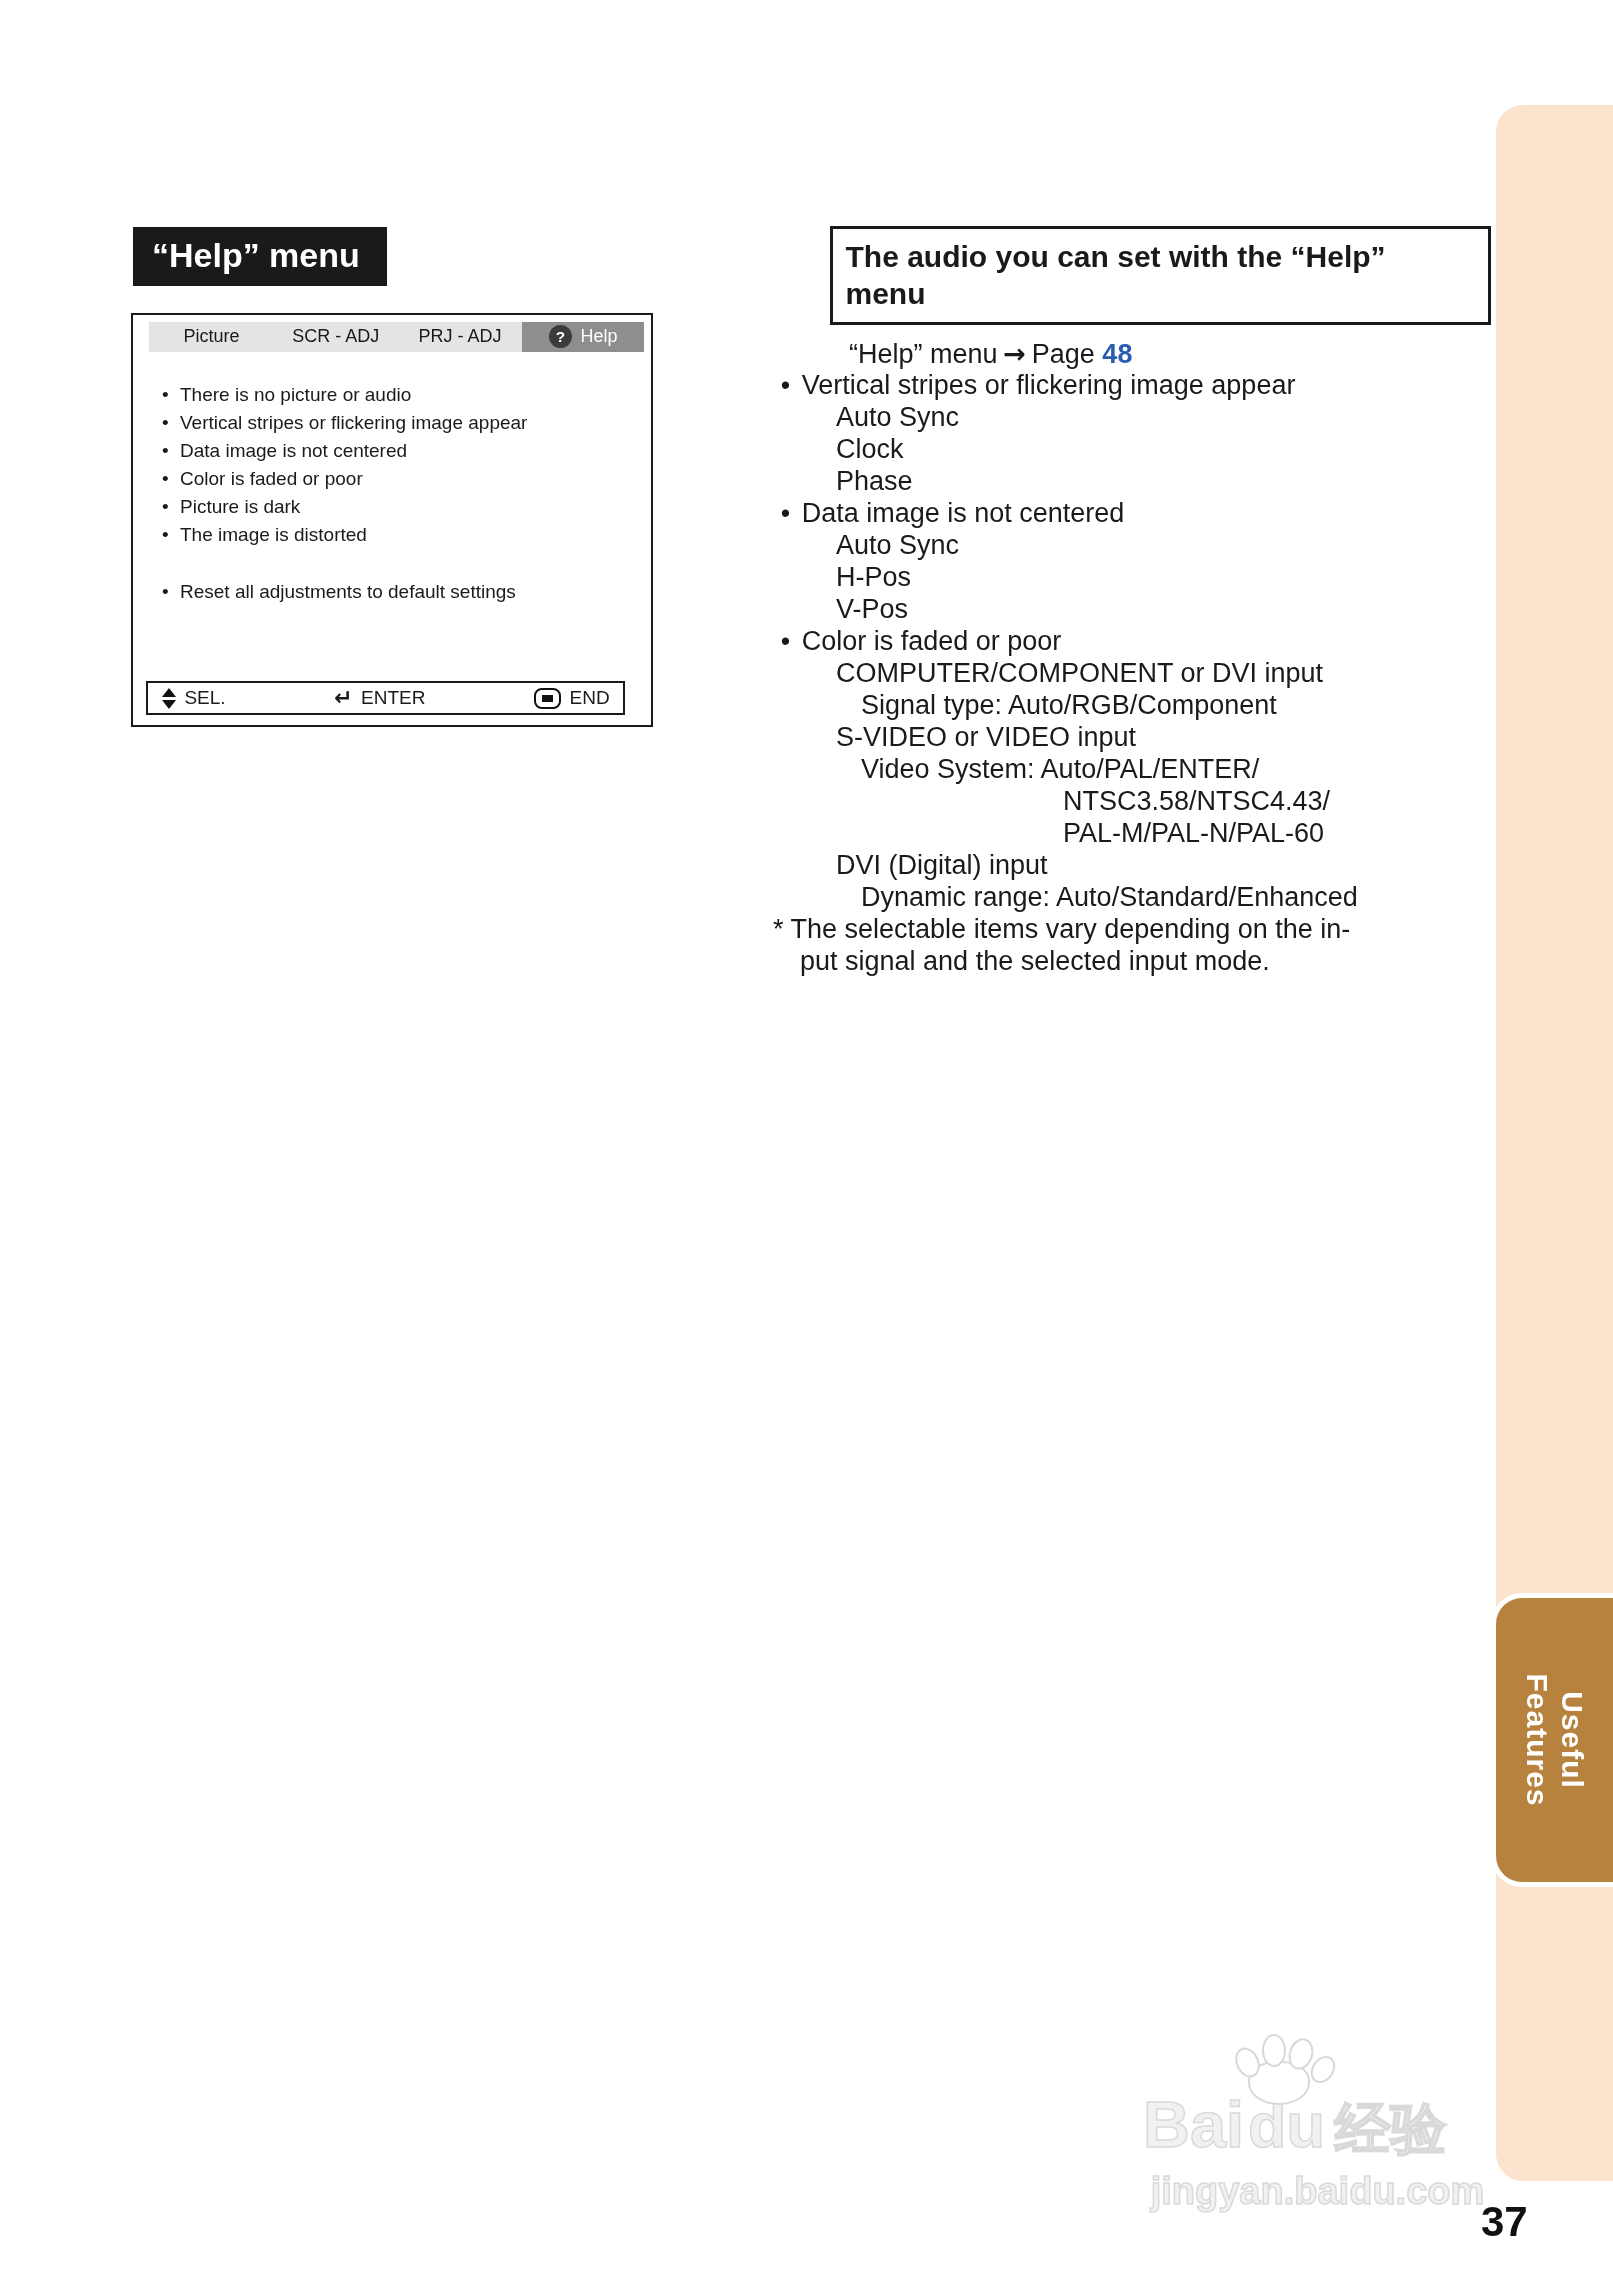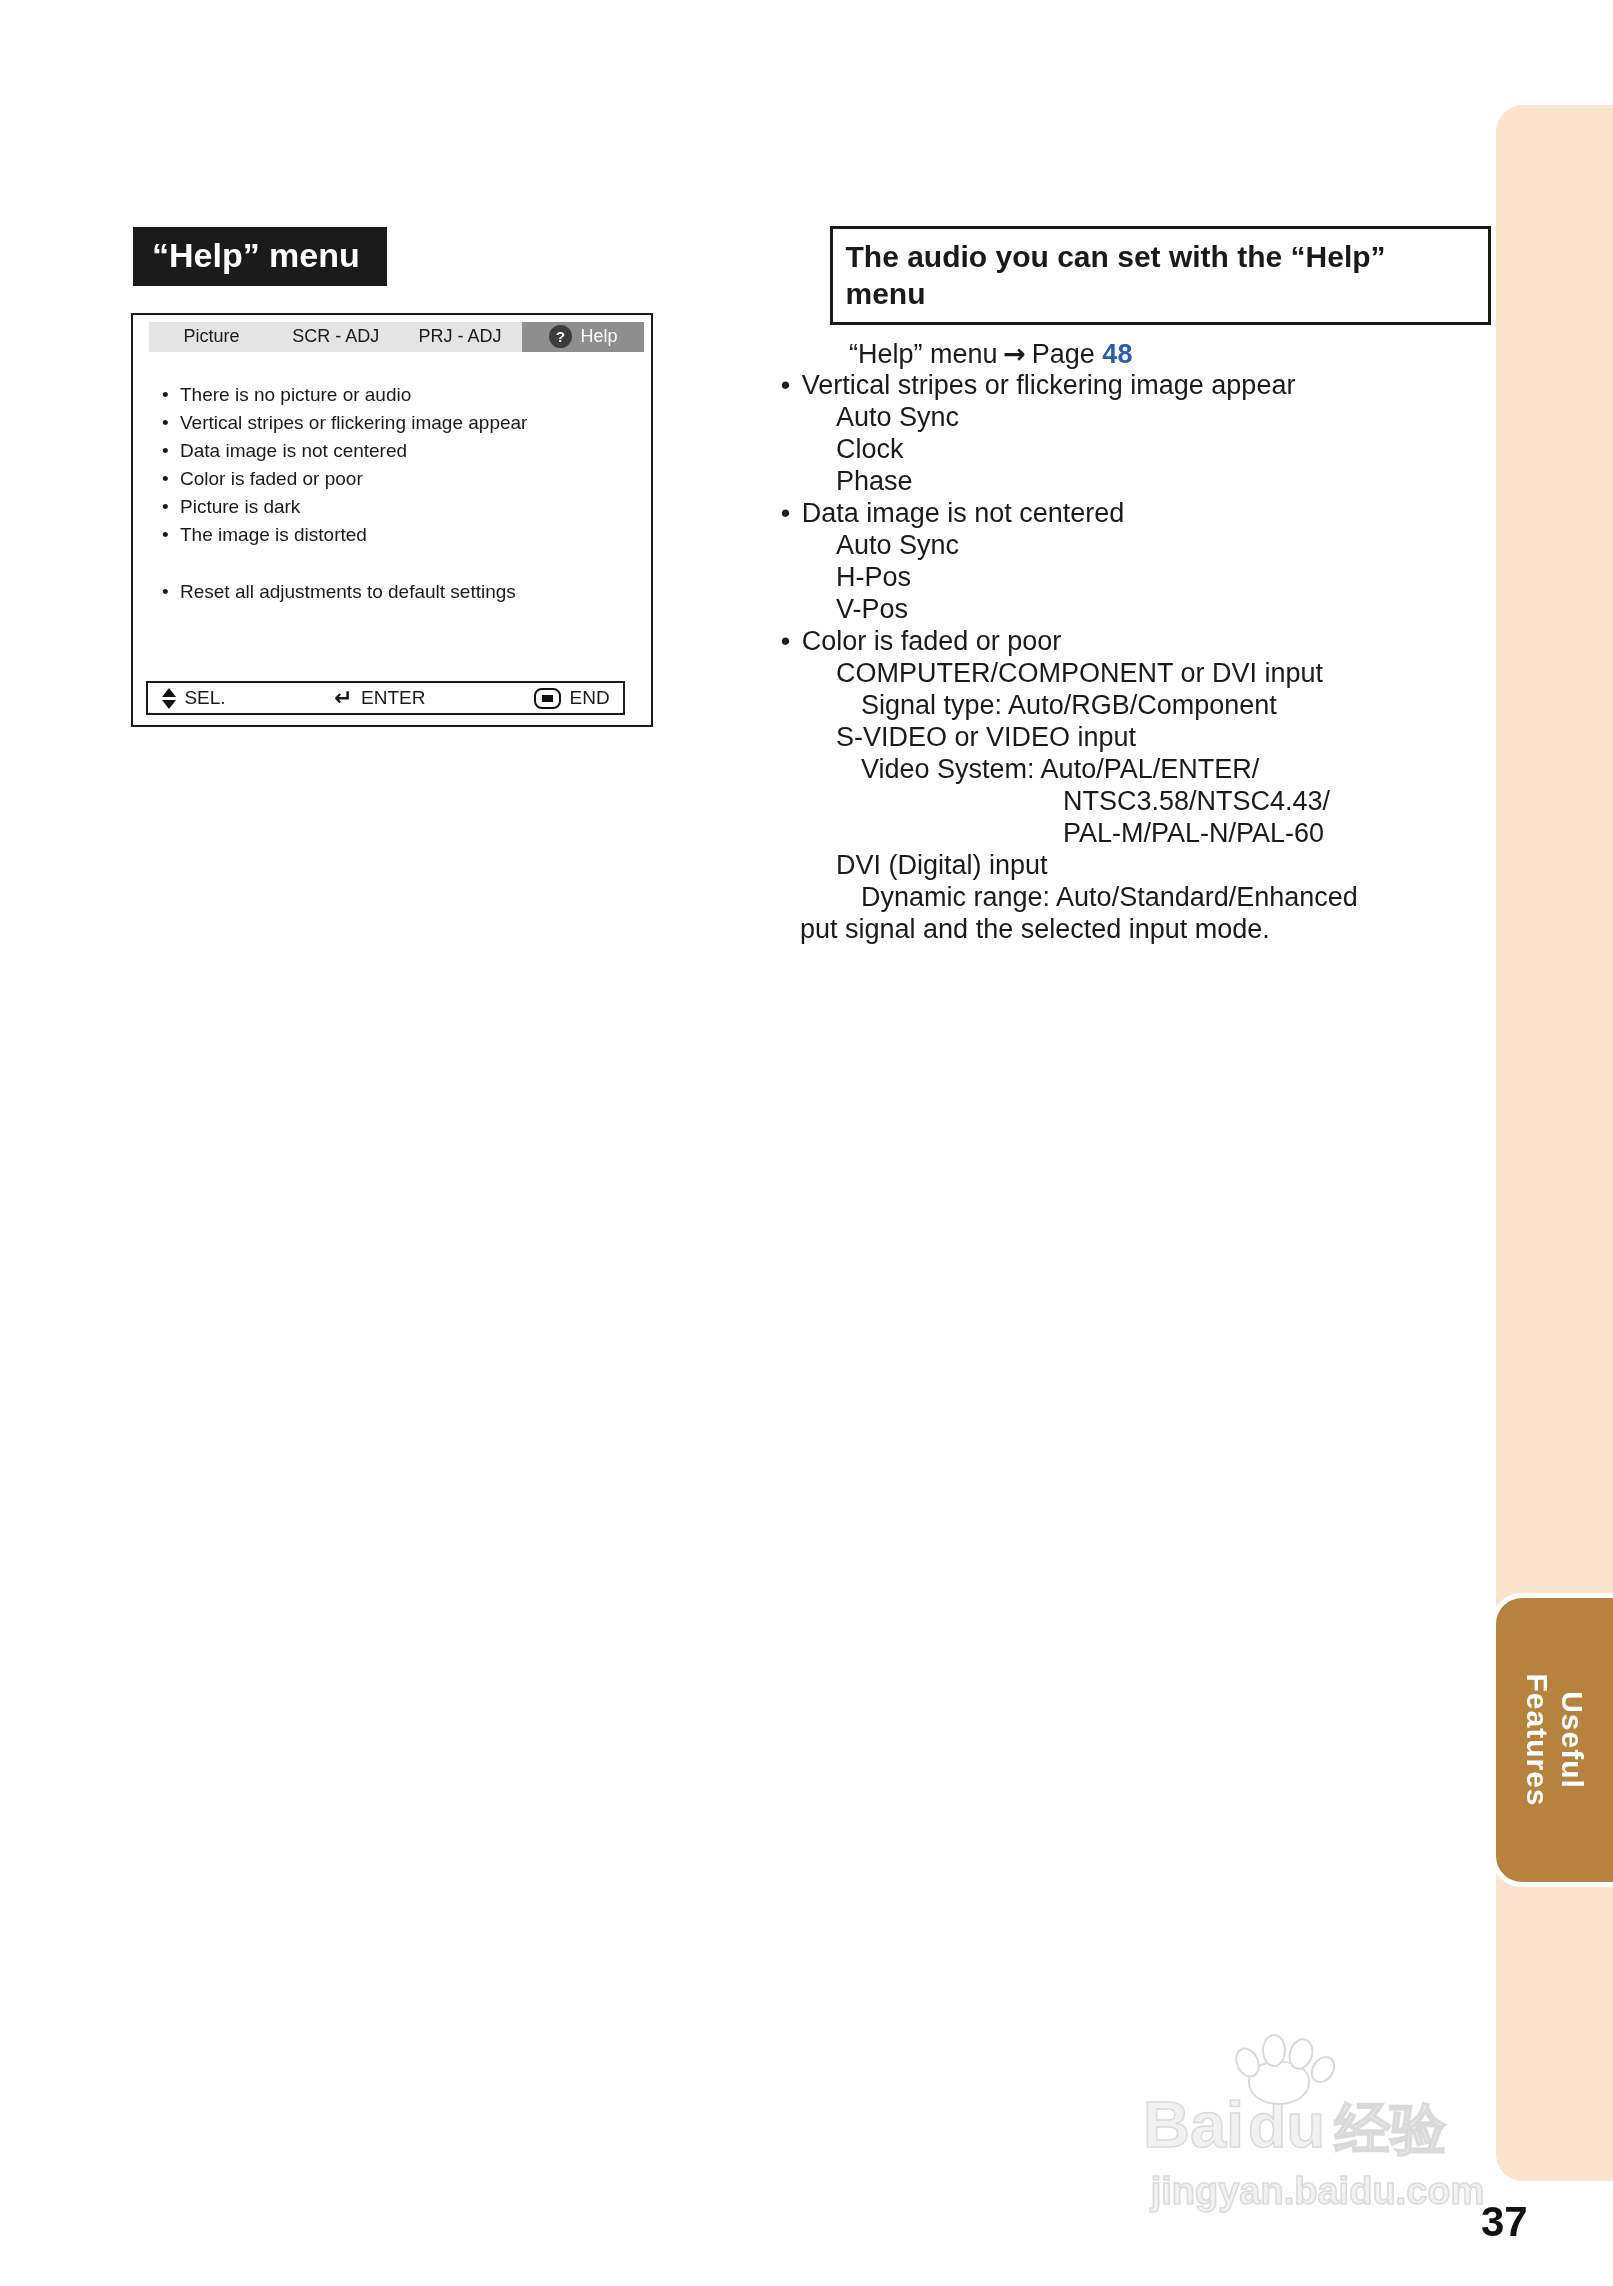--- a/index.html
+++ b/index.html
@@ -180,20 +180,21 @@
     <div class="rcl s1"><span>V-Pos</span></div>
     <div class="rcl b"><span class="blt">•</span><span>Color is faded or poor</span></div>
     <div class="rcl s1"><span>COMPUTER/COMPONENT or DVI input</span></div>
     <div class="rcl s2"><span>Signal type: Auto/RGB/Component</span></div>
     <div class="rcl s1"><span>S-VIDEO or VIDEO input</span></div>
     <div class="rcl s2"><span>Video System: Auto/PAL/ENTER/</span></div>
     <div class="rcl c"><span>NTSC3.58/NTSC4.43/</span></div>
     <div class="rcl c"><span>PAL-M/PAL-N/PAL-60</span></div>
     <div class="rcl s1"><span>DVI (Digital) input</span></div>
     <div class="rcl s2"><span>Dynamic range: Auto/Standard/Enhanced</span></div>
+    <div class="rcl n"><span>* The selectable items vary depending on the in-</span></div>
     <div class="rcl n2"><span>put signal and the selected input mode.</span></div>
   </div>
 
   <div class="wm">
     <div class="wm-row">
       <span class="wm-bai">Bai</span>
       <span class="wm-du-wrap">
         <span class="paw">
             <i class="pad"></i>
             <i class="t1"></i>

